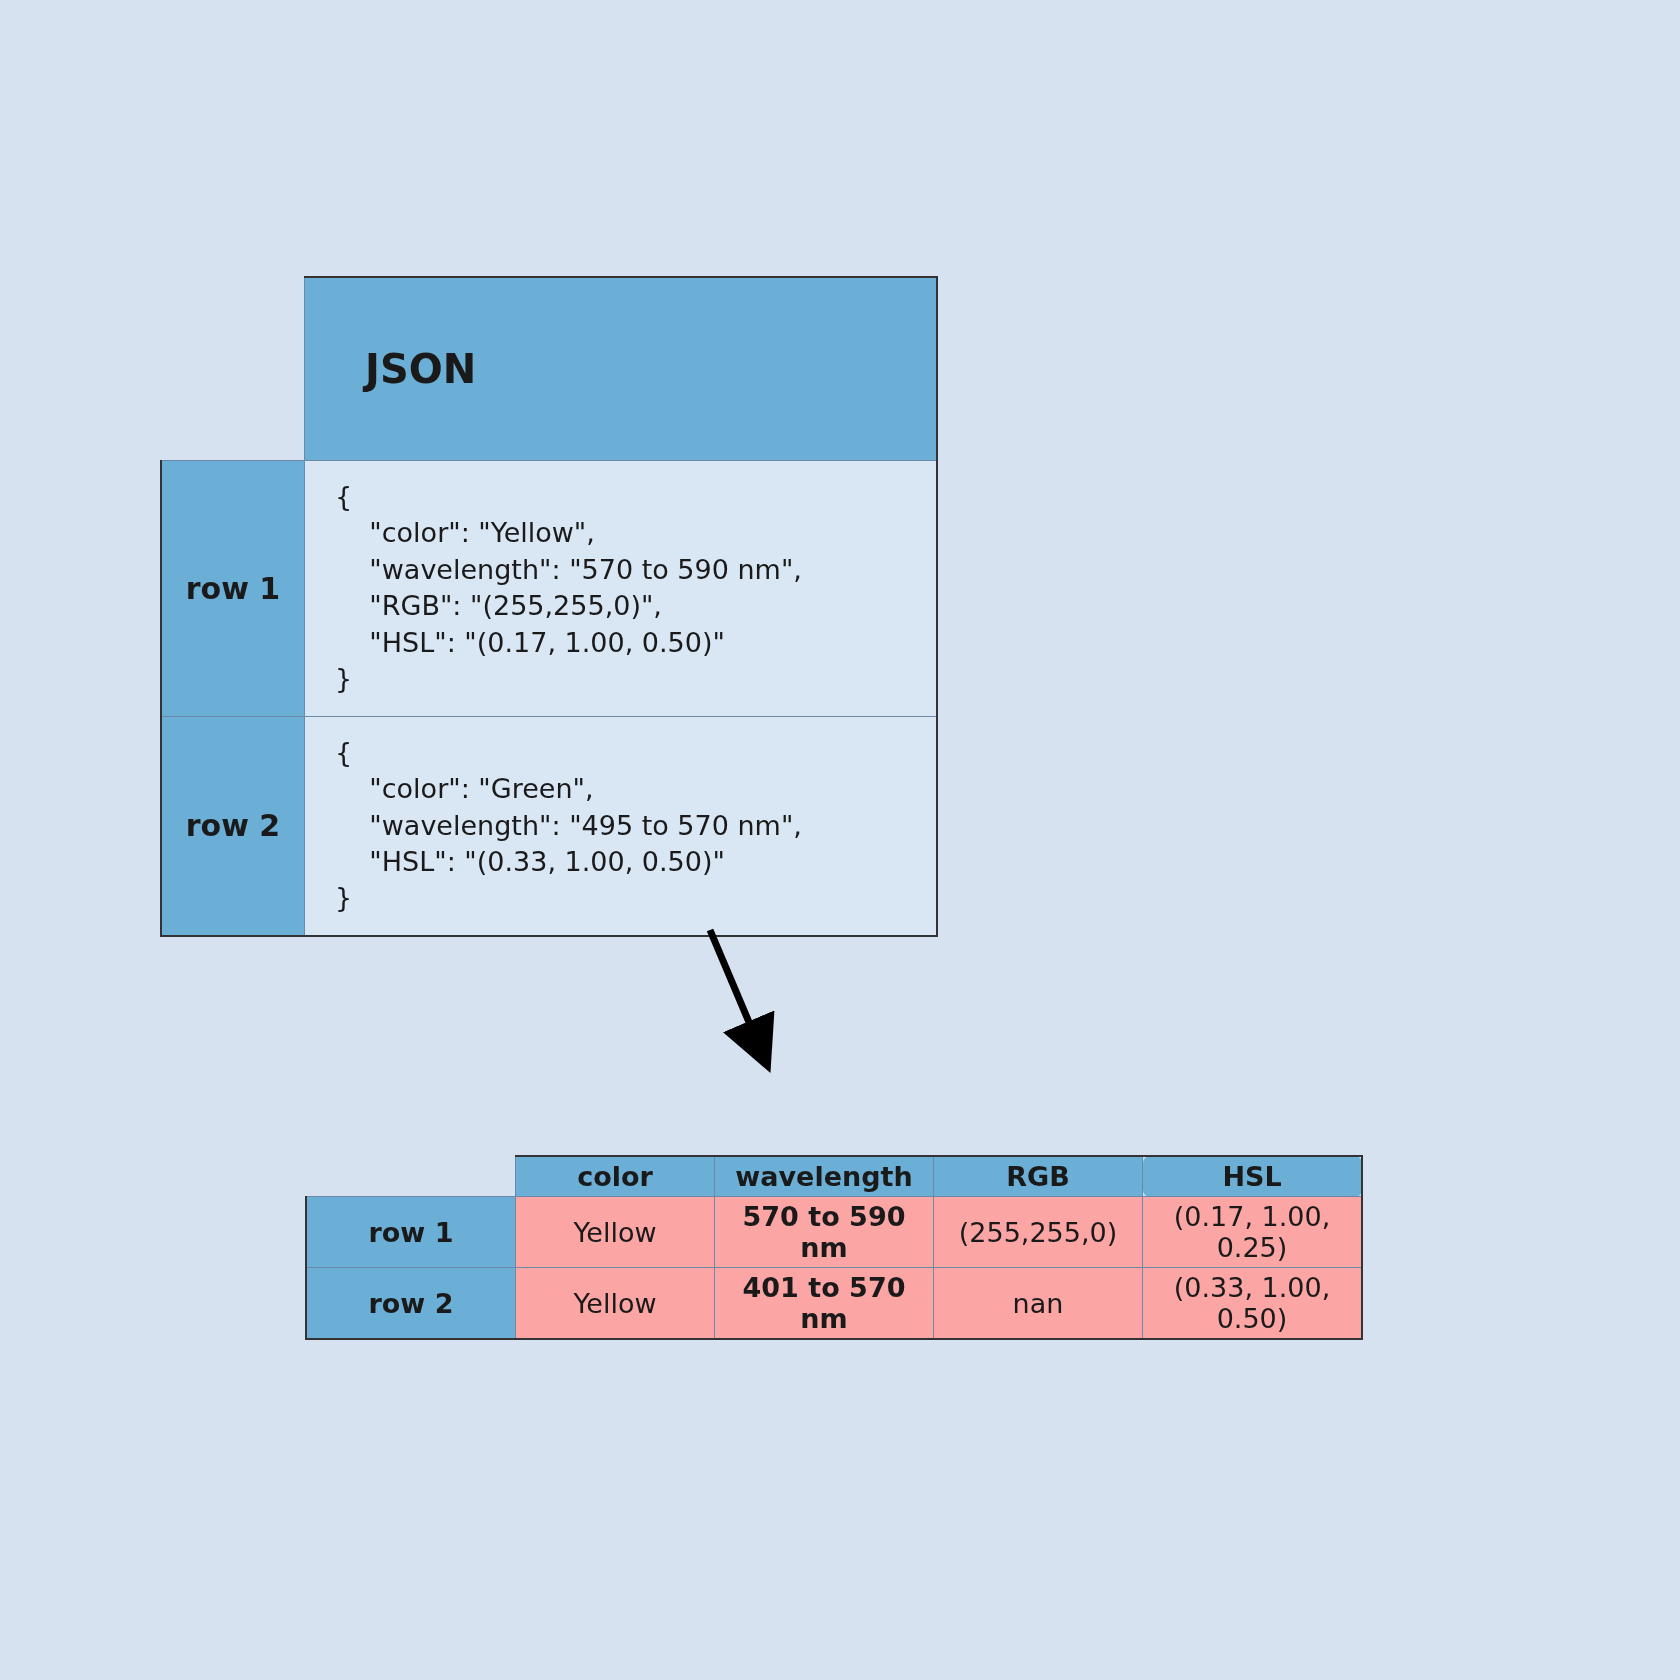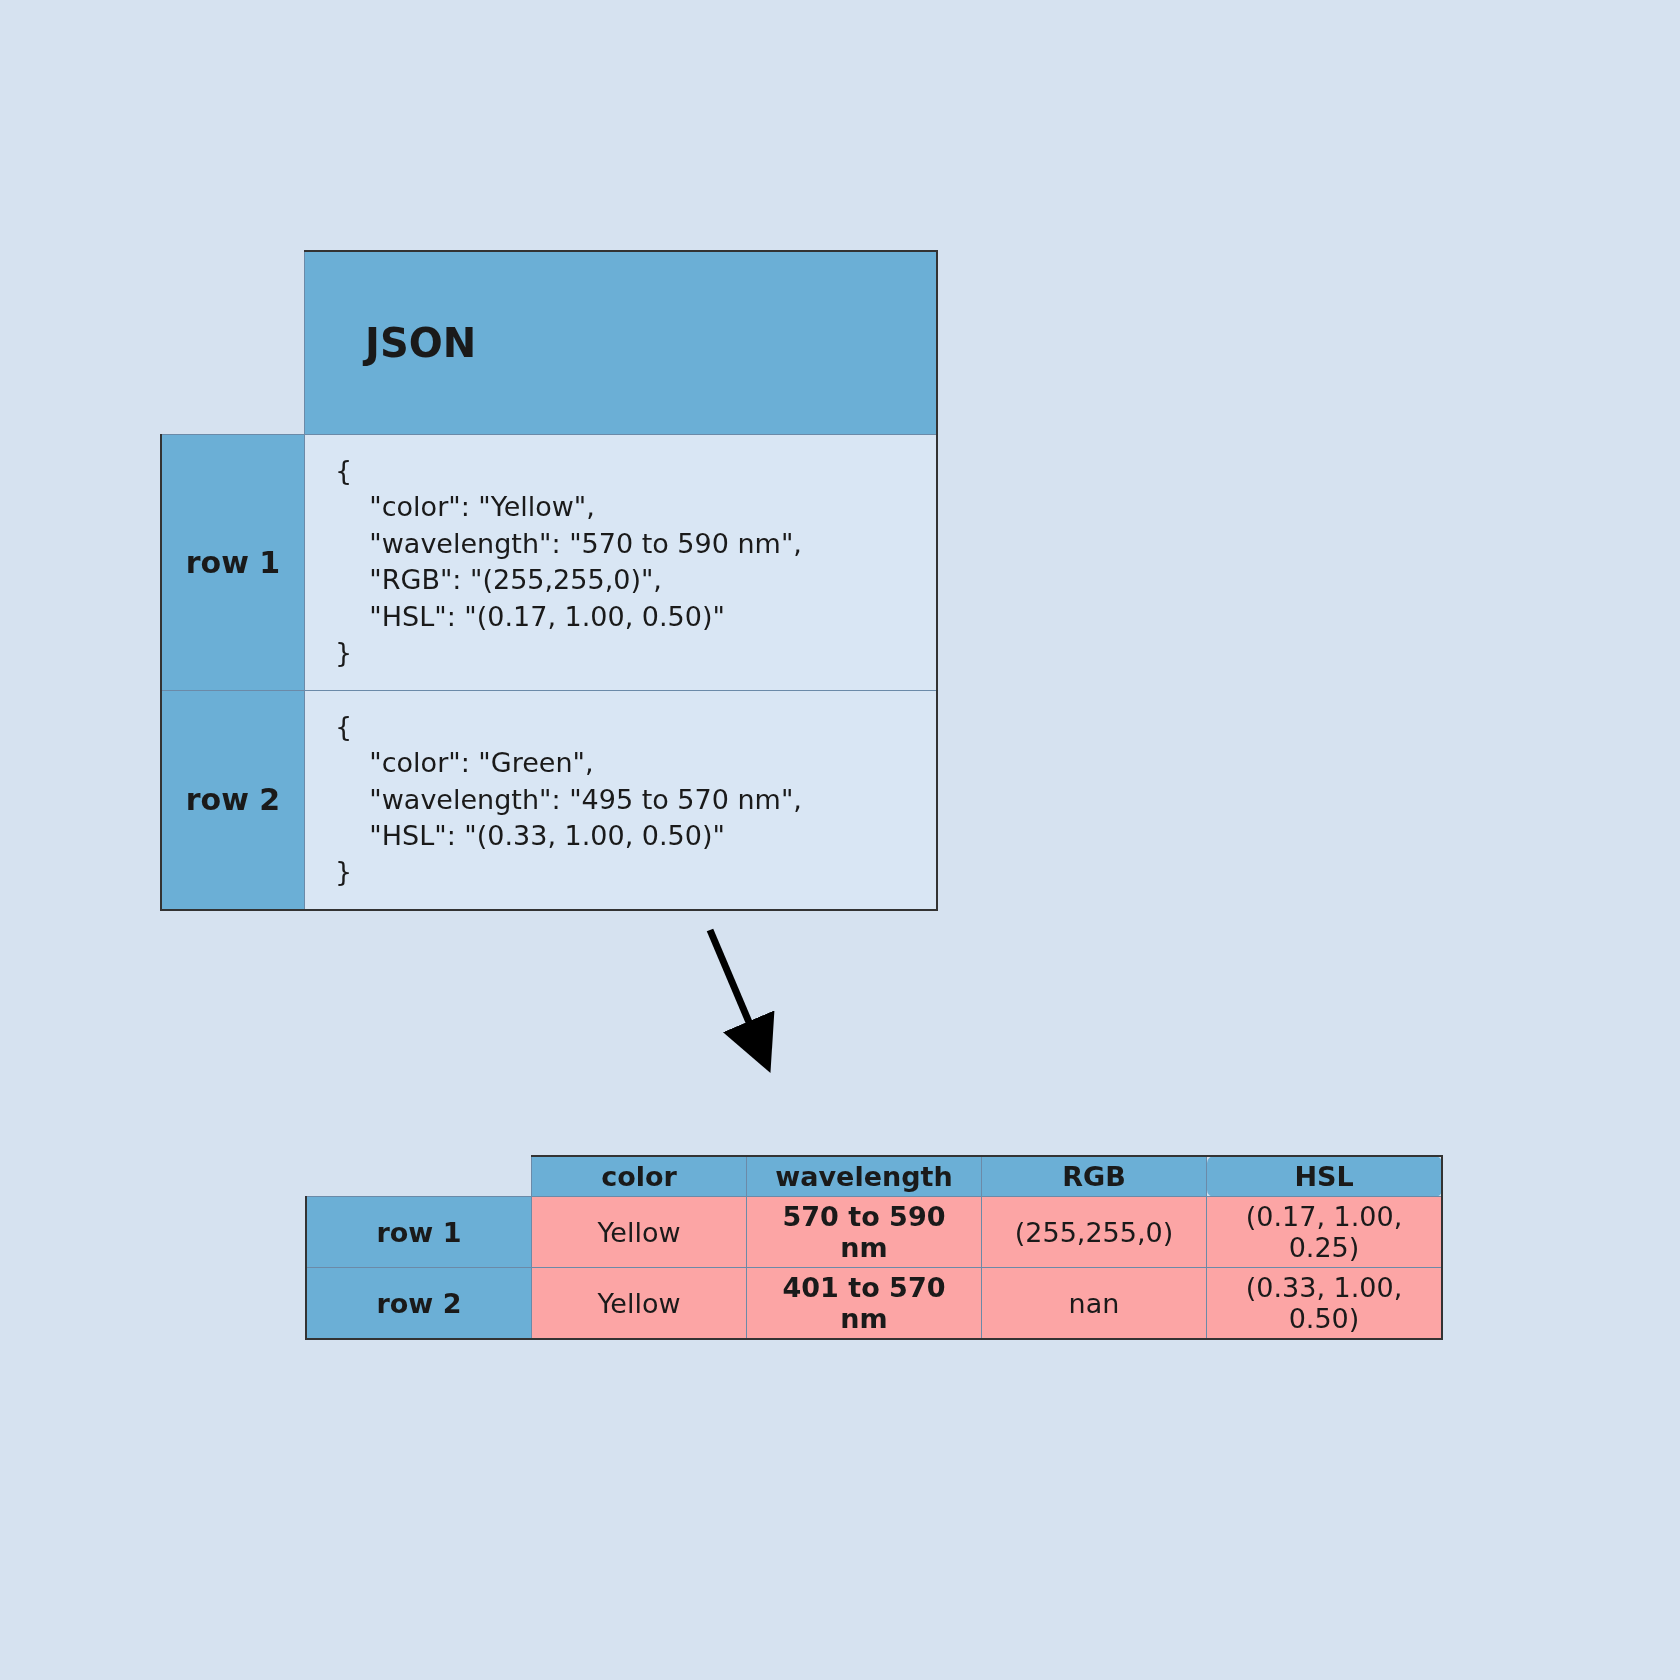--- a/index.html
+++ b/index.html
@@ -14,21 +14,21 @@
   .canvas {
     position: relative;
     width: 1680px;
     height: 1680px;
   }
 
   
   .json-table {
     position: absolute;
     left: 160px;
-    top: 250px;
+    top: 276px;
     border-collapse: collapse;
   }
   .json-table td, .json-table th {
     border: 1px solid #6b8aa8;
   }
   .json-table .corner {
     border: none;
     background: transparent;
   }
   .json-table th.col-json {
@@ -85,21 +85,21 @@
   
   .result-table {
     position: absolute;
     left: 305px;
     top: 1155px;
     border-collapse: collapse;
     font-size: 27px;
   }
   .result-table th, .result-table td {
     border: 1px solid #6b8aa8;
-    padding: 4px 12px;
+    padding: 4px 4px;
   }
   .result-table .corner {
     border: none;
     background: transparent;
   }
   .result-table th.col-head {
     background: #6bafd6;
     font-weight: 700;
     text-align: center;
     border-top: 2px solid #333;

